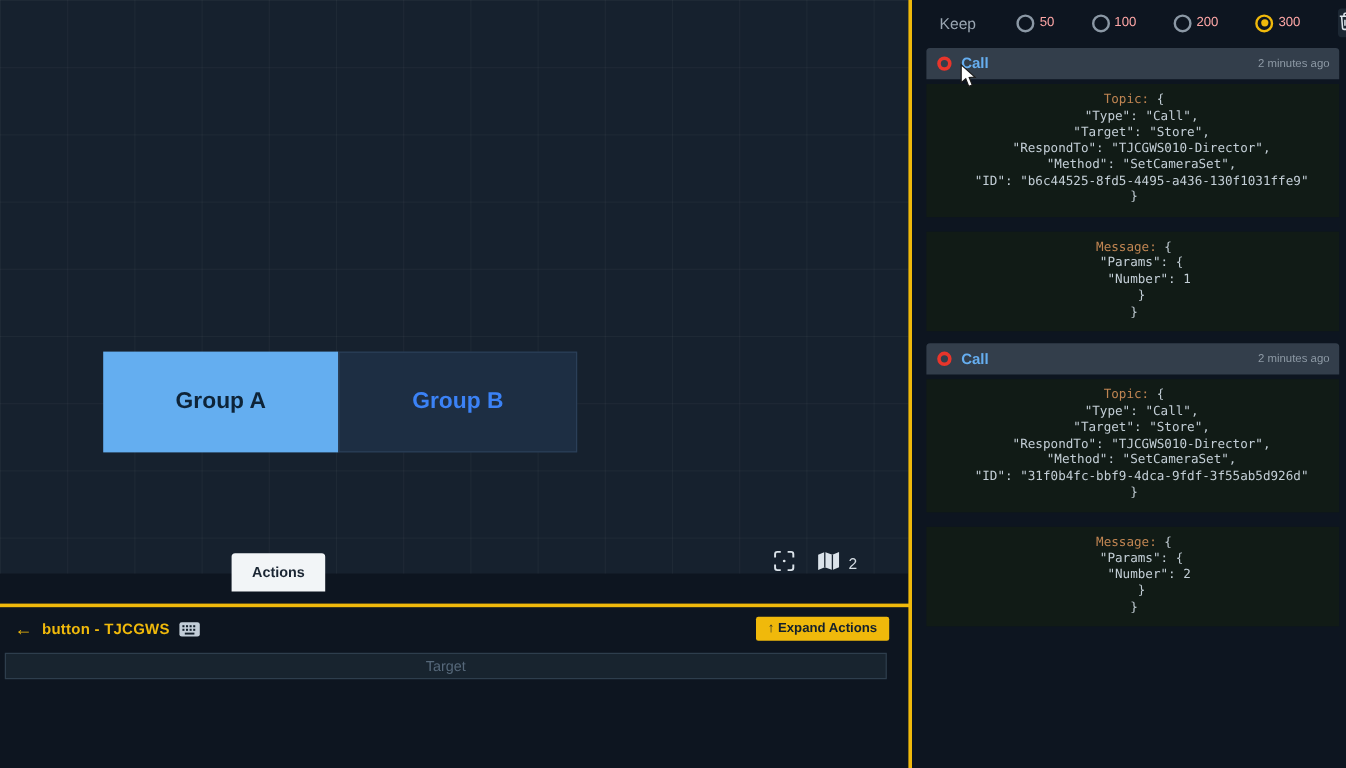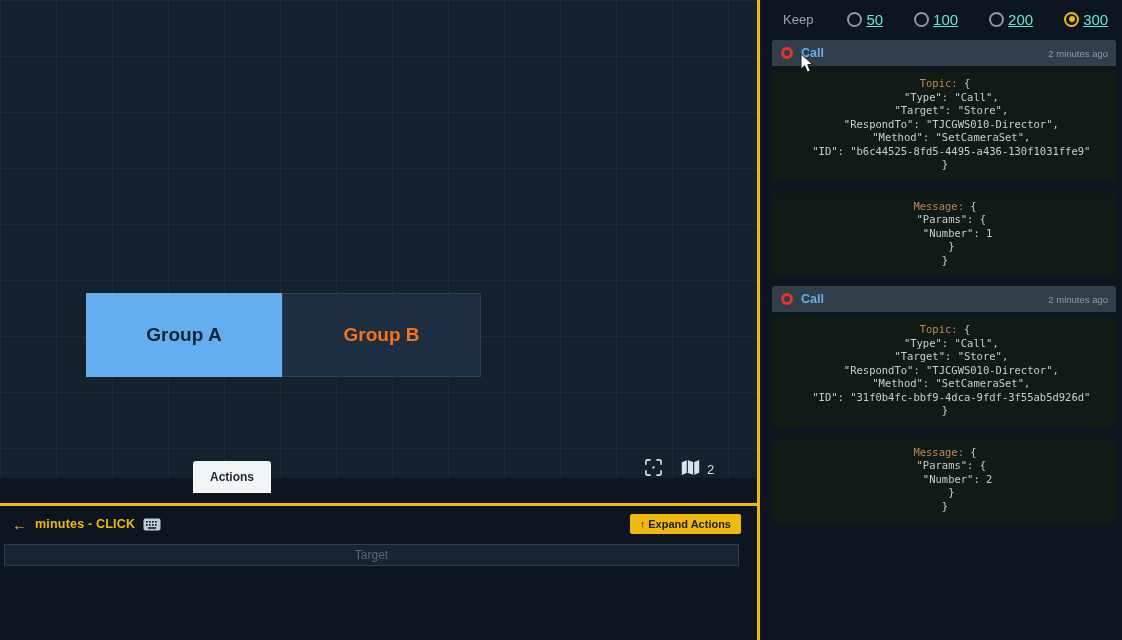--- a/index.html
+++ b/index.html
@@ -13,21 +13,21 @@
       linear-gradient(rgba(255,255,255,0.035) 1px, transparent 1px),
       linear-gradient(90deg, rgba(255,255,255,0.035) 1px, transparent 1px);
     background-size:56px 56px;padding-left:26px; }
 
   .yellow-v { position:absolute; left:757px; top:0; width:3px; height:640px; background:#f0b90b; z-index:5; }
   .yellow-h { position:absolute; left:0; top:503px; width:760px; height:3px; background:#f0b90b; z-index:5; }
 
   .group-btn { position:absolute; top:293px; height:84px; display:flex; align-items:center;
     justify-content:center; font-size:19px; font-weight:bold; cursor:default; }
   .group-a { left:86px; width:196px; background:#64aef0; color:#0e2438; }
-  .group-b { left:282px; width:199px; background:#1d2e43; color:#f97316; border:1px solid #2b3f58; }
+  .group-b { left:282px; width:199px; background:#1d2e43; color:#3b82f6; border:1px solid #2b3f58; }
 
   .actions-tab { position:absolute; left:193px; top:461px; width:78px; height:32px;
     background:#f2f5f7; color:#1b2633; font-weight:bold; font-size:12px;
     display:flex; align-items:center; justify-content:center; border-radius:3px 3px 0 0; }
 
   .canvas-tools { position:absolute; left:644px; top:458px; display:flex; align-items:center; gap:18px; }
   .tool-btn { display:flex; align-items:center; gap:7px; background:transparent; border:none; cursor:pointer; }
   .map-count { color:#d5dde4; font-size:13px; }
 
   
@@ -44,21 +44,21 @@
   .bp-input::placeholder { color:#56687a; }
 
   
   .right-panel { position:absolute; left:760px; top:0; width:362px; height:640px; background:#0d1520; }
   .toolbar { display:flex; align-items:center; height:38px; padding:0 10px 0 23px;gap:20px; }
   .keep-label { font-size:13px; color:#9aa6b2; margin-right:14px; }
   .radio { display:flex; align-items:center; gap:4px; margin-right:11px; cursor:pointer; }
   .radio-circle { width:15px; height:15px; border-radius:50%; border:2px solid #8b98a5; position:relative; flex:0 0 auto; }
   .radio.selected .radio-circle { border-color:#f0b90b; }
   .radio.selected .radio-circle::after { content:''; position:absolute; inset:2.5px; border-radius:50%; background:#f0b90b; }
-  .radio-label { font-size:15px; color:#5eead4;text-decoration:underline; }
+  .radio-label { font-size:11px; color:#fca5a5; }
   .trash-btn { margin-left:auto; width:28px; height:24px; background:#1c2733; border:none; border-radius:3px;
     display:flex; align-items:center; justify-content:center; cursor:pointer; }
   .play-btn { margin-left:8px; width:26px; height:24px; background:#1c2733; border:none; border-radius:3px;
     display:flex; align-items:center; justify-content:center; cursor:pointer; }
 
   .cards { padding:2px 6px 0 12px; display:flex; flex-direction:column; gap:10px;text-align:center; }
   .card { border-radius:3px; }
   .card-header { height:26px; background:#333e4b; border-radius:3px 3px 0 0; display:flex; align-items:center;
     padding:0 8px 0 9px; gap:8px; cursor:pointer; }
   .status-dot { width:12px; height:12px; border-radius:50%; border:3px solid #e8352b; background:transparent; flex:0 0 auto; }
@@ -104,21 +104,21 @@
     </button>
   </div>
 </div>
 
 <div class="yellow-h"></div>
 <div class="yellow-v"></div>
 
 <div class="bottom-panel">
   <div class="bp-header">
     <button class="back-btn">←</button>
-    <span class="bp-title">minutes - CLICK</span>
+    <span class="bp-title">button - TJCGWS</span>
     <span class="kbd-wrap">
       <svg width="18" height="13" viewBox="0 0 18 13">
         <rect x="0.5" y="0.5" width="17" height="12" rx="2" fill="#c2cdd8"></rect>
         <g fill="#14202c">
           <rect x="3" y="3" width="1.7" height="1.7"></rect>
             <rect x="6" y="3" width="1.7" height="1.7"></rect>
           <rect x="9" y="3" width="1.7" height="1.7"></rect>
             <rect x="12" y="3" width="1.7" height="1.7"></rect>
           <rect x="3" y="6" width="1.7" height="1.7"></rect>
             <rect x="6" y="6" width="1.7" height="1.7"></rect>

